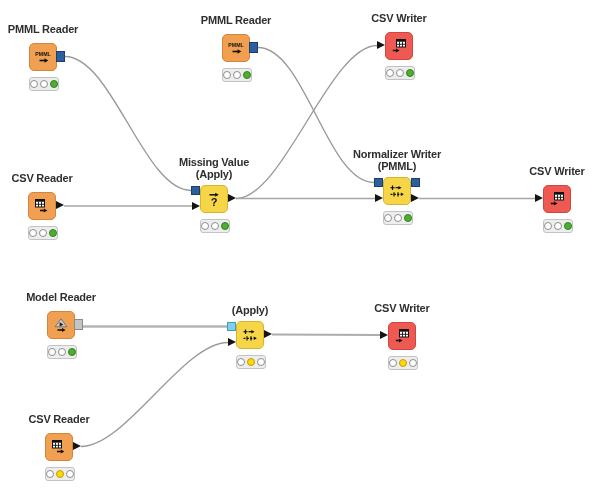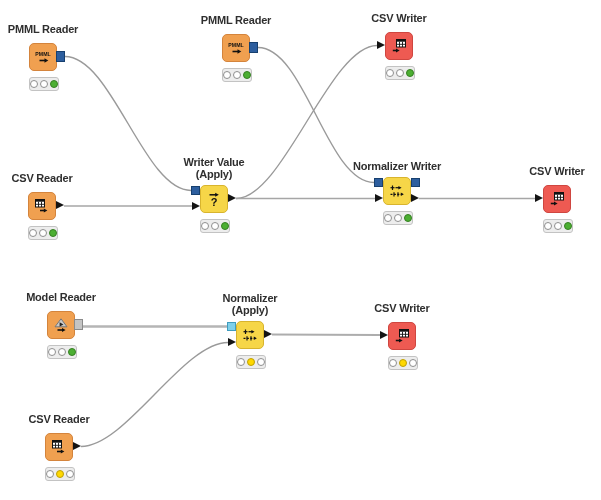--- a/index.html
+++ b/index.html
@@ -138,21 +138,21 @@
     <div class="port ptri" style="left:28px;top:9px"></div>
     <div class="traffic">
         <i></i>
         <i></i>
         <i class="g"></i>
       </div>
   </div>
 
   <div class="node" style="left:200px;top:185px">
     <div class="nlabel">
-      <span>Writer Value</span>
+      <span>Missing Value</span>
         <span>(Apply)</span>
     </div>
     <div class="body yellow">
       <svg class="icon" width="18" height="18" viewBox="0 0 18 18">
         <path d="M4.5 4.8 H11" stroke="#111" stroke-width="1.5"></path>
         <polygon points="10.2,2.8 13.8,4.8 10.2,6.8" fill="#111"></polygon>
         <text x="9" y="16" text-anchor="middle" font-size="11" font-weight="bold" font-family="Liberation Sans, sans-serif" fill="#111">?</text>
       </svg>
     </div>
     <div class="port psq pblue" style="left:-9px;top:1px;height:9px"></div>
@@ -161,20 +161,21 @@
     <div class="traffic">
         <i></i>
         <i></i>
         <i class="g"></i>
       </div>
   </div>
 
   <div class="node" style="left:383px;top:177px">
     <div class="nlabel">
       <span>Normalizer Writer</span>
+        <span>(PMML)</span>
     </div>
     <div class="body yellow">
       <svg class="icon" width="18" height="18" viewBox="0 0 18 18">
         <path d="M4.5 3.5 V8" stroke="#111" stroke-width="1.2"></path>
         <path d="M2.5 5.7 H6.5" stroke="#111" stroke-width="1.2"></path>
         <path d="M7.5 5.7 H11" stroke="#111" stroke-width="1.2"></path>
         <polygon points="10.4,4 13.6,5.7 10.4,7.4" fill="#111"></polygon>
         <path d="M2.5 12.3 H15.5" stroke="#111" stroke-width="1.2" stroke-dasharray="2,1.4"></path>
         <path d="M6 10.2 V14.4" stroke="#111" stroke-width="1.2"></path>
         <path d="M10 10.2 V14.4" stroke="#111" stroke-width="1.2"></path>
@@ -232,21 +233,20 @@
     <div class="port psq pgray" style="left:27px;top:8px"></div>
     <div class="traffic">
         <i></i>
         <i></i>
         <i class="g"></i>
       </div>
   </div>
 
   <div class="node" style="left:236px;top:321px">
     <div class="nlabel">
-      <span>Normalizer</span>
         <span>(Apply)</span>
     </div>
     <div class="body yellow">
       <svg class="icon" width="18" height="18" viewBox="0 0 18 18">
         <path d="M4.5 3.5 V8" stroke="#111" stroke-width="1.2"></path>
         <path d="M2.5 5.7 H6.5" stroke="#111" stroke-width="1.2"></path>
         <path d="M7.5 5.7 H11" stroke="#111" stroke-width="1.2"></path>
         <polygon points="10.4,4 13.6,5.7 10.4,7.4" fill="#111"></polygon>
         <path d="M2.5 12.3 H15.5" stroke="#111" stroke-width="1.2" stroke-dasharray="2,1.4"></path>
         <path d="M6 10.2 V14.4" stroke="#111" stroke-width="1.2"></path>

